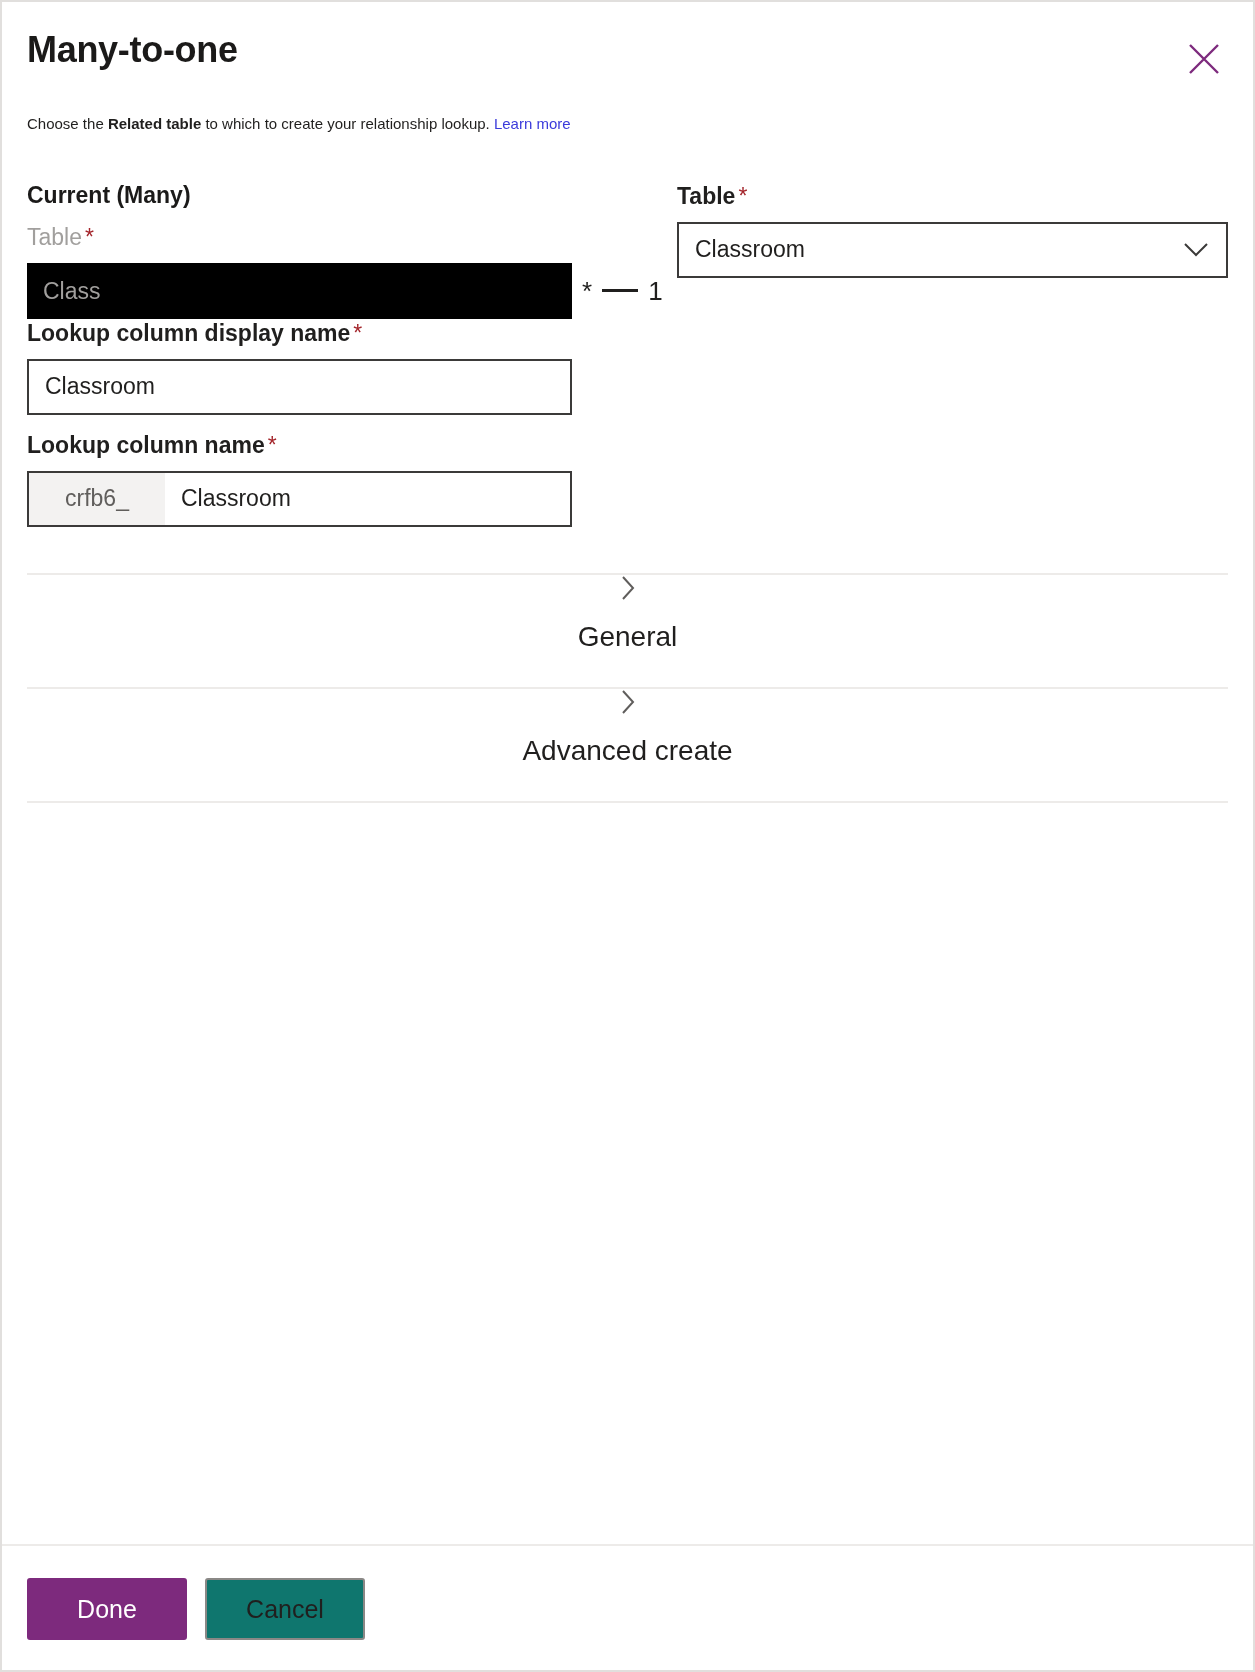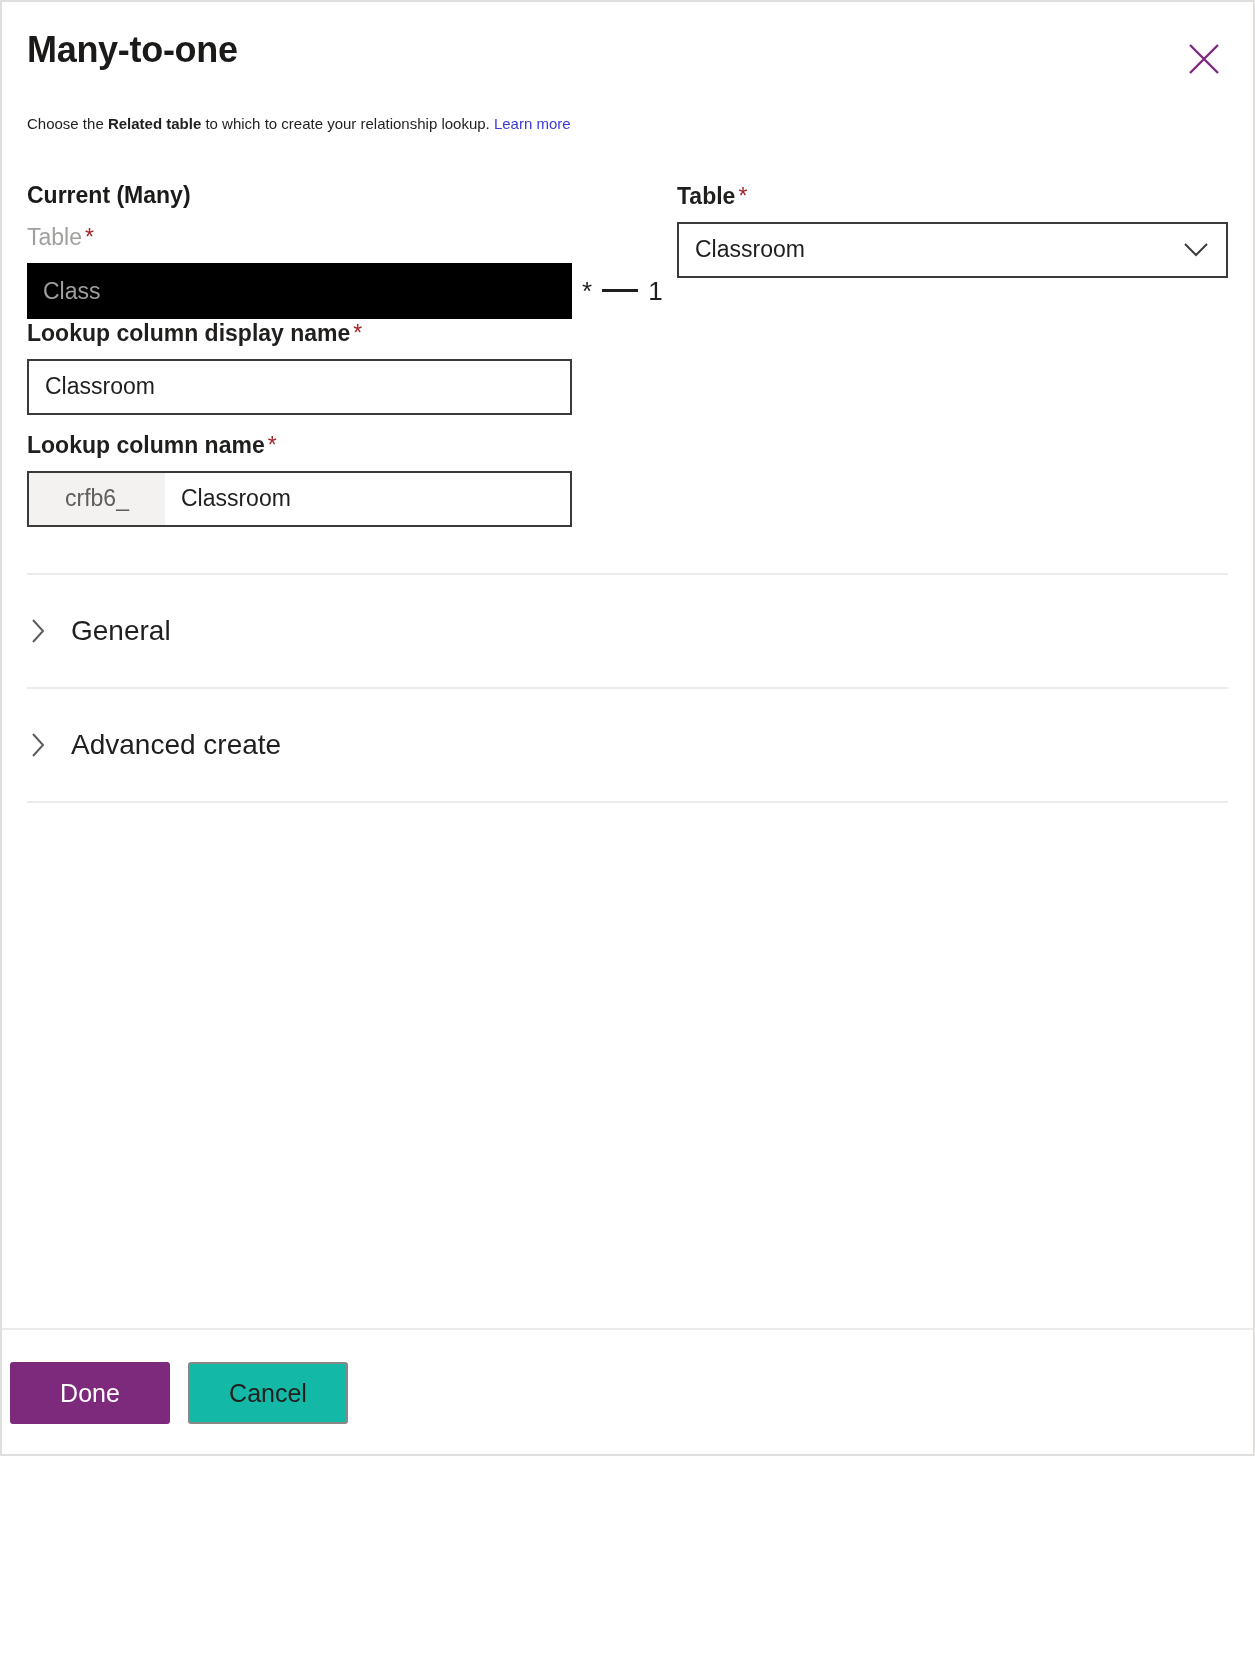--- a/index.html
+++ b/index.html
@@ -12,21 +12,21 @@
     height: 1672px;
     font-family: "Liberation Sans", sans-serif;
     color: #201f1e;
     overflow: hidden;
   }
 
   .dialog {
     position: relative;
     box-sizing: border-box;
     width: 1255px;
-    height: 1456px;
+    height: 1672px;
     background: #ffffff;
     border: 2px solid #e1dfdd;
     display: flex;
     flex-direction: column;
   }
 
   
   .header {
     position: relative;
     padding: 28px 30px 0 25px;
@@ -201,20 +201,21 @@
     height: 2px;
     background: #edebe9;
     width: 100%;
   }
   .section-row {
     height: 112px;
     display: flex;
     align-items: center;
     gap: 22px;
     cursor: pointer;
+    flex-direction: column;
   }
   .section-label {
     font-size: 28px;
     color: #201f1e;
     line-height: 1;
   }
   .caret {
     flex: 0 0 auto;
     width: 22px;
     display: flex;
@@ -224,21 +225,21 @@
 
   
   .footer-divider {
     height: 2px;
     background: #edebe9;
     width: 100%;
     flex: 0 0 auto;
   }
   .footer {
     flex: 0 0 auto;
-    padding: 32px 25px 30px 8px;
+    padding: 32px 25px 30px 25px;
     display: flex;
     gap: 18px;
   }
   .btn {
     box-sizing: border-box;
     min-width: 160px;
     height: 62px;
     font-size: 25px;
     font-family: "Liberation Sans", sans-serif;
     display: inline-flex;
@@ -247,21 +248,21 @@
     cursor: pointer;
     padding: 0 26px;
     border-radius: 3px;
   }
   .btn-primary {
     background: #7d2a7d;
     color: #ffffff;
     border: 2px solid #7d2a7d;
   }
   .btn-secondary {
-    background: #14b8a6;
+    background: #0f766e;
     color: #201f1e;
     border: 2px solid #8a8886;
   }
 </style>
 </head>
 <body>
 
 <div class="dialog">
 
   <div class="header">

